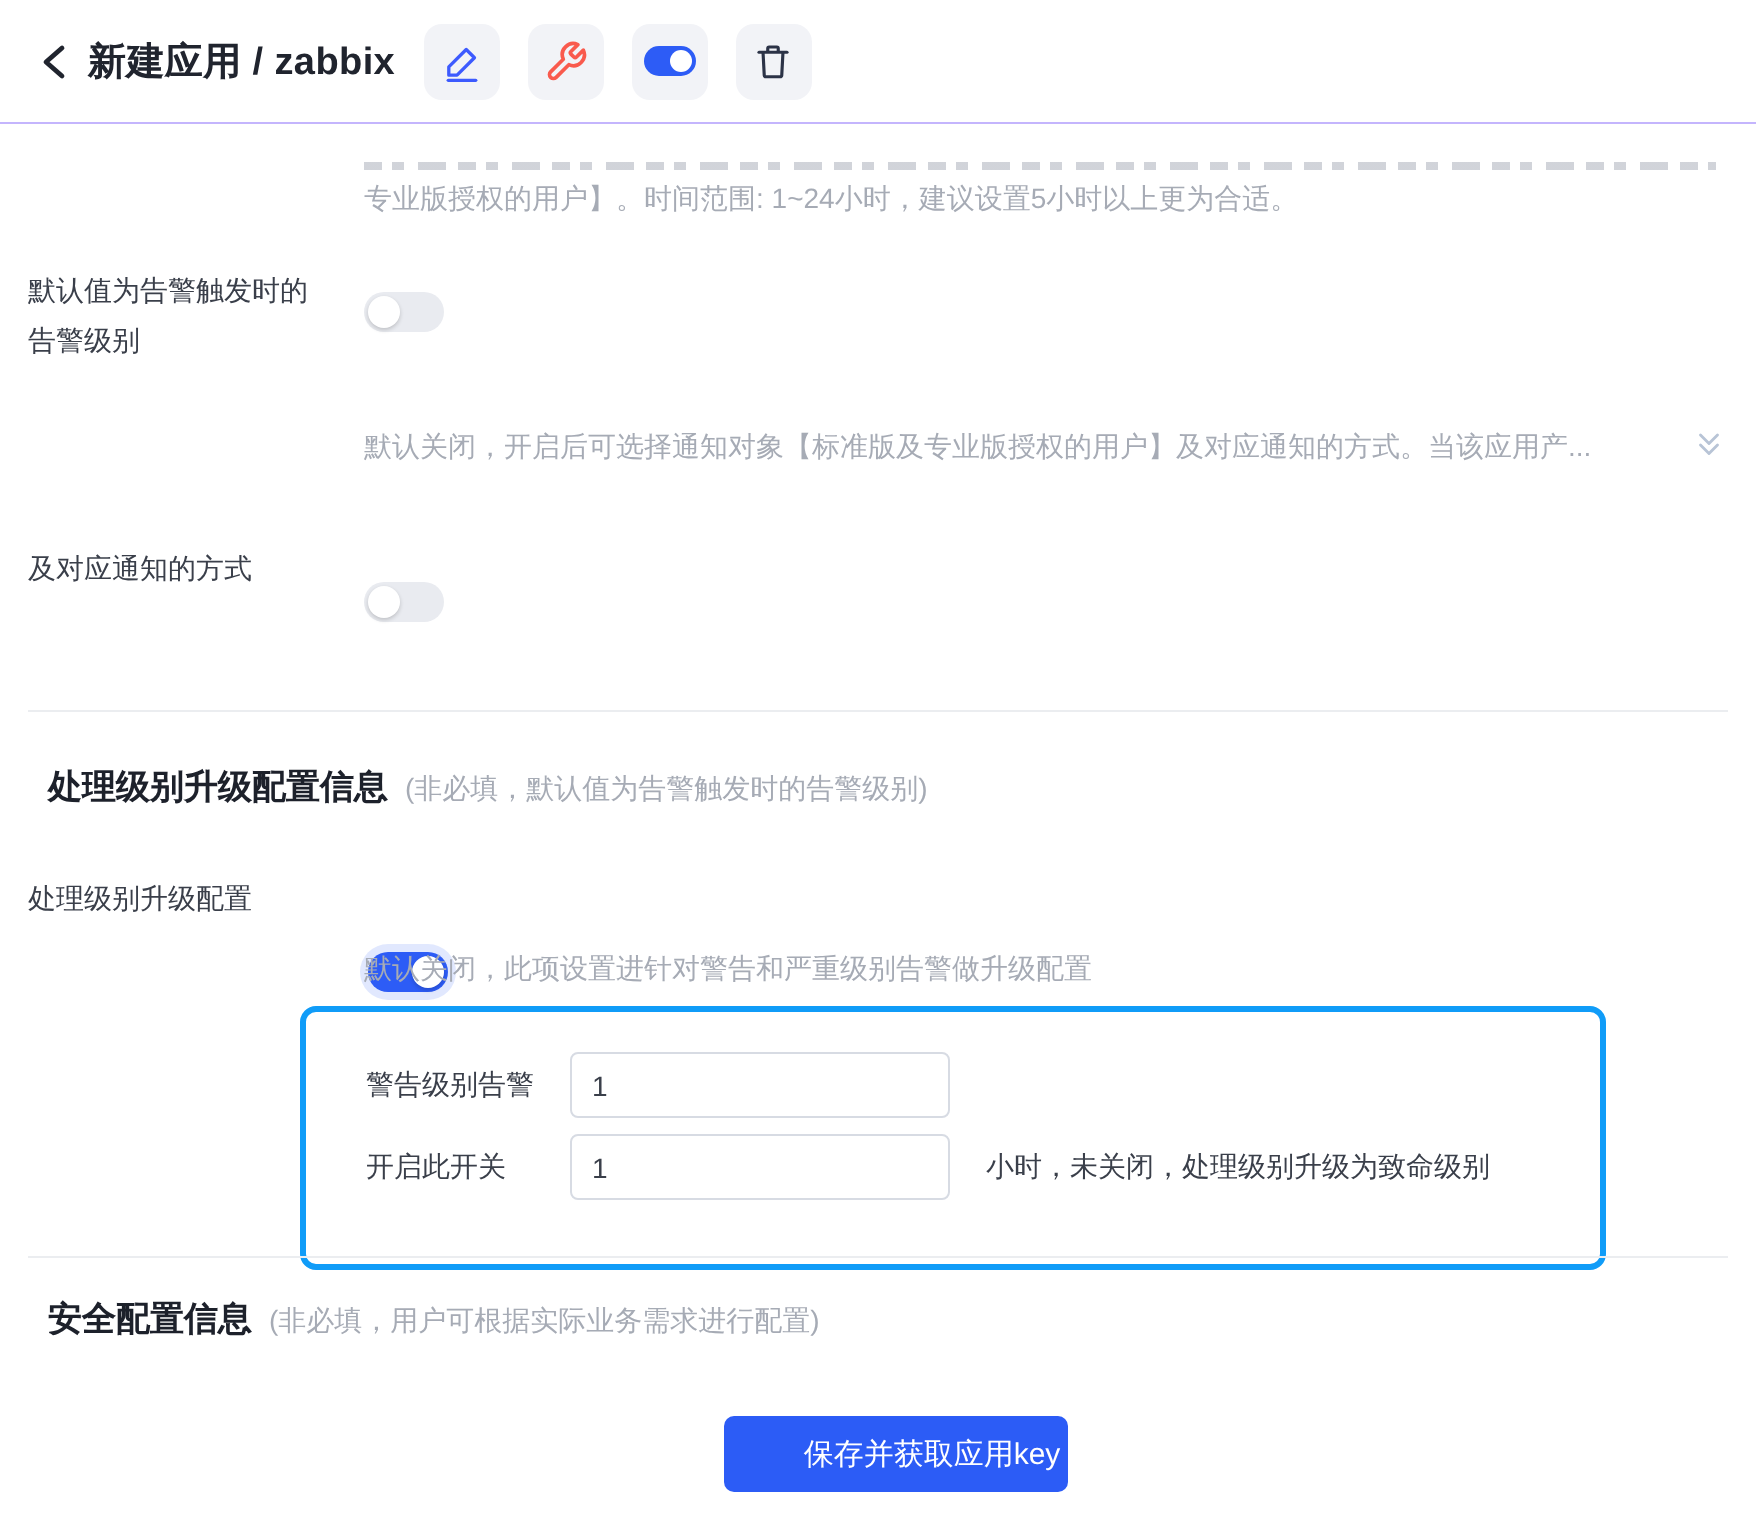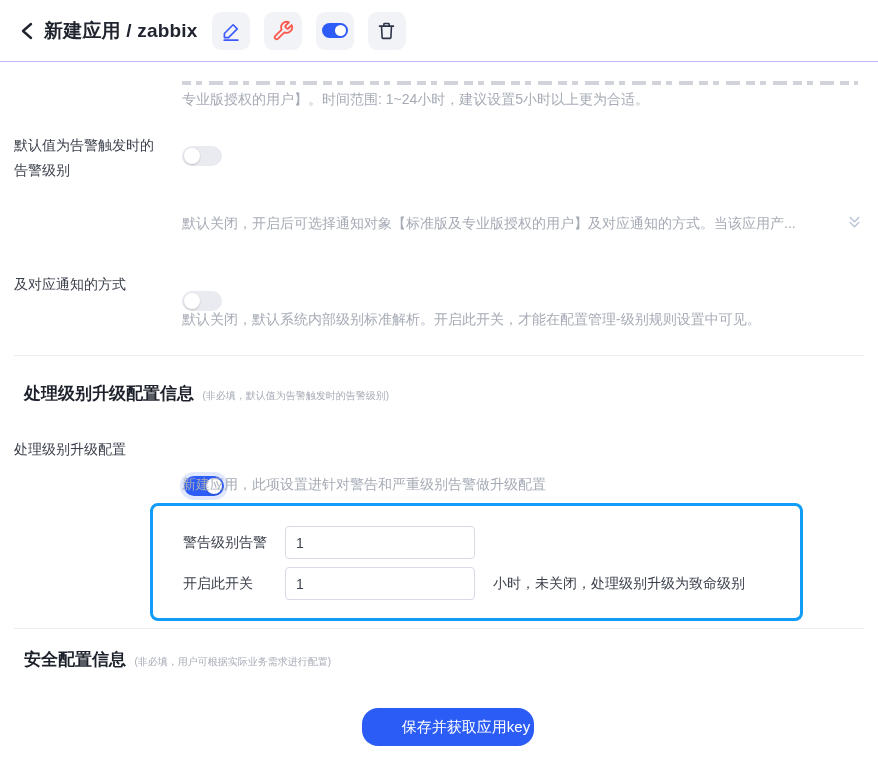--- a/index.html
+++ b/index.html
@@ -16,50 +16,50 @@
               display:flex; align-items:center; justify-content:center; cursor:pointer; }
   .mini-toggle { width:26px; height:15px; border-radius:8px; background:#2d5cf6; position:relative; }
   .mini-toggle .knob { position:absolute; top:2px; right:2px; width:11px; height:11px; border-radius:50%; background:#fff; }
 
   
   .abs { position:absolute; }
   .form-label { font-size:14px; color:#3a3f4a; line-height:25px; }
   .help-text { font-size:14px; color:#a6abb5; line-height:17px; white-space:nowrap; }
   .divider { position:absolute; left:14px; right:14px; height:1px; background:#ebedf0; }
   .section-title { font-size:17px; font-weight:bold; color:#1d212b;margin-left:10px; }
-  .section-note { font-size:10px; font-weight:normal; color:#a6abb5; margin-left:4px; }
+  .section-note { font-size:14px; font-weight:normal; color:#a6abb5; margin-left:4px; }
 
   
   .toggle { width:40px; height:20px; border-radius:10px; position:relative; cursor:pointer; }
   .toggle .knob { position:absolute; top:2px; width:16px; height:16px; border-radius:50%; background:#fff;
                   box-shadow:0 1px 2px rgba(0,0,0,.18); }
   .toggle.off { background:#e9ebf0; }
   .toggle.off .knob { left:2px; }
   .toggle.on { background:#2d5cf6; box-shadow:0 0 0 4px rgba(45,92,246,.14); }
   .toggle.on .knob { right:2px; }
 
   
   .clipped-line { height:4px; background:
       repeating-linear-gradient(90deg,#c9ccd3 0 9px, transparent 9px 14px, #c9ccd3 14px 20px, transparent 20px 27px,
                                 #c9ccd3 27px 41px, transparent 41px 47px);
       opacity:.85; }
 
   
-  .upgrade-box { position:absolute; left:150px; top:503px; width:653px; height:118px;
+  .upgrade-box { position:absolute; left:150px; top:503px; width:653px; height:132px;
                  border:3px solid #109cf8; border-radius:8px; background:#fff; }
   .box-row { position:absolute; left:30px; height:33px; display:flex; align-items:center; }
   .box-row .row-label { font-size:14px; color:#3a3f4a; width:102px; }
   .box-row input { width:190px; height:33px; border:1px solid #d7dbe3; border-radius:4px;
                    padding:0 10px; font-size:14px; color:#3a3f4a; outline:none;
                    font-family:"Liberation Sans","DejaVu Sans",sans-serif; }
   .box-row .row-suffix { font-size:14px; color:#3a3f4a; margin-left:18px; white-space:nowrap; }
 
   
   .save-btn { position:absolute; left:362px; top:708px; width:172px; height:38px; background:#2c5cf6;
-              border:none; border-radius:16px; color:#fff; font-size:15px; cursor:pointer;
+              border:none; border-radius:5px; color:#fff; font-size:15px; cursor:pointer;
               font-family:"Liberation Sans","DejaVu Sans",sans-serif;padding-left:36px; }
 </style>
 </head>
 <body>
 
 <div class="page">
 
   <div class="header">
     <div class="back-btn">
       <svg width="16" height="18" viewBox="0 0 16 18">
@@ -105,34 +105,33 @@
     <svg width="17" height="17" viewBox="0 0 24 24">
       <polyline points="6,5 12,11 18,5" fill="none" stroke="#b8c4d6" stroke-width="2" stroke-linecap="round" stroke-linejoin="round"></polyline>
       <polyline points="6,12 12,18 18,12" fill="none" stroke="#b8c4d6" stroke-width="2" stroke-linecap="round" stroke-linejoin="round"></polyline>
     </svg>
   </div>
 
   <div class="abs form-label" style="left:14px; top:272px;">及对应通知的方式</div>
   <div class="abs toggle off" style="left:182px; top:271px;">
       <span class="knob"></span>
     </div>
-  <div class="abs help-text" style="left:182px; top:311px;">默认关闭，默认系统内部级别标准解析。开启此开关，才能在配置管理-级别规则设置中可见。</div>
 
   <div class="divider" style="top:355px;"></div>
 
   <div class="abs" style="left:14px; top:382px;">
     <span class="section-title">处理级别升级配置信息</span>
     <span class="section-note">(非必填，默认值为告警触发时的告警级别)</span>
   </div>
 
   <div class="abs form-label" style="left:14px; top:437px;">处理级别升级配置</div>
   <div class="abs toggle on" style="left:184px; top:436px;">
       <span class="knob"></span>
     </div>
-  <div class="abs help-text" style="left:182px; top:476px;">新建应用，此项设置进针对警告和严重级别告警做升级配置</div>
+  <div class="abs help-text" style="left:182px; top:476px;">默认关闭，此项设置进针对警告和严重级别告警做升级配置</div>
 
   <div class="upgrade-box">
     <div class="box-row" style="top:20px;">
       <span class="row-label">警告级别告警</span>
       <input type="text" value="1" style="">
     </div>
     <div class="box-row" style="top:61px;">
       <span class="row-label">开启此开关</span>
       <input type="text" value="1" style="">
       <span class="row-suffix">小时，未关闭，处理级别升级为致命级别</span>

